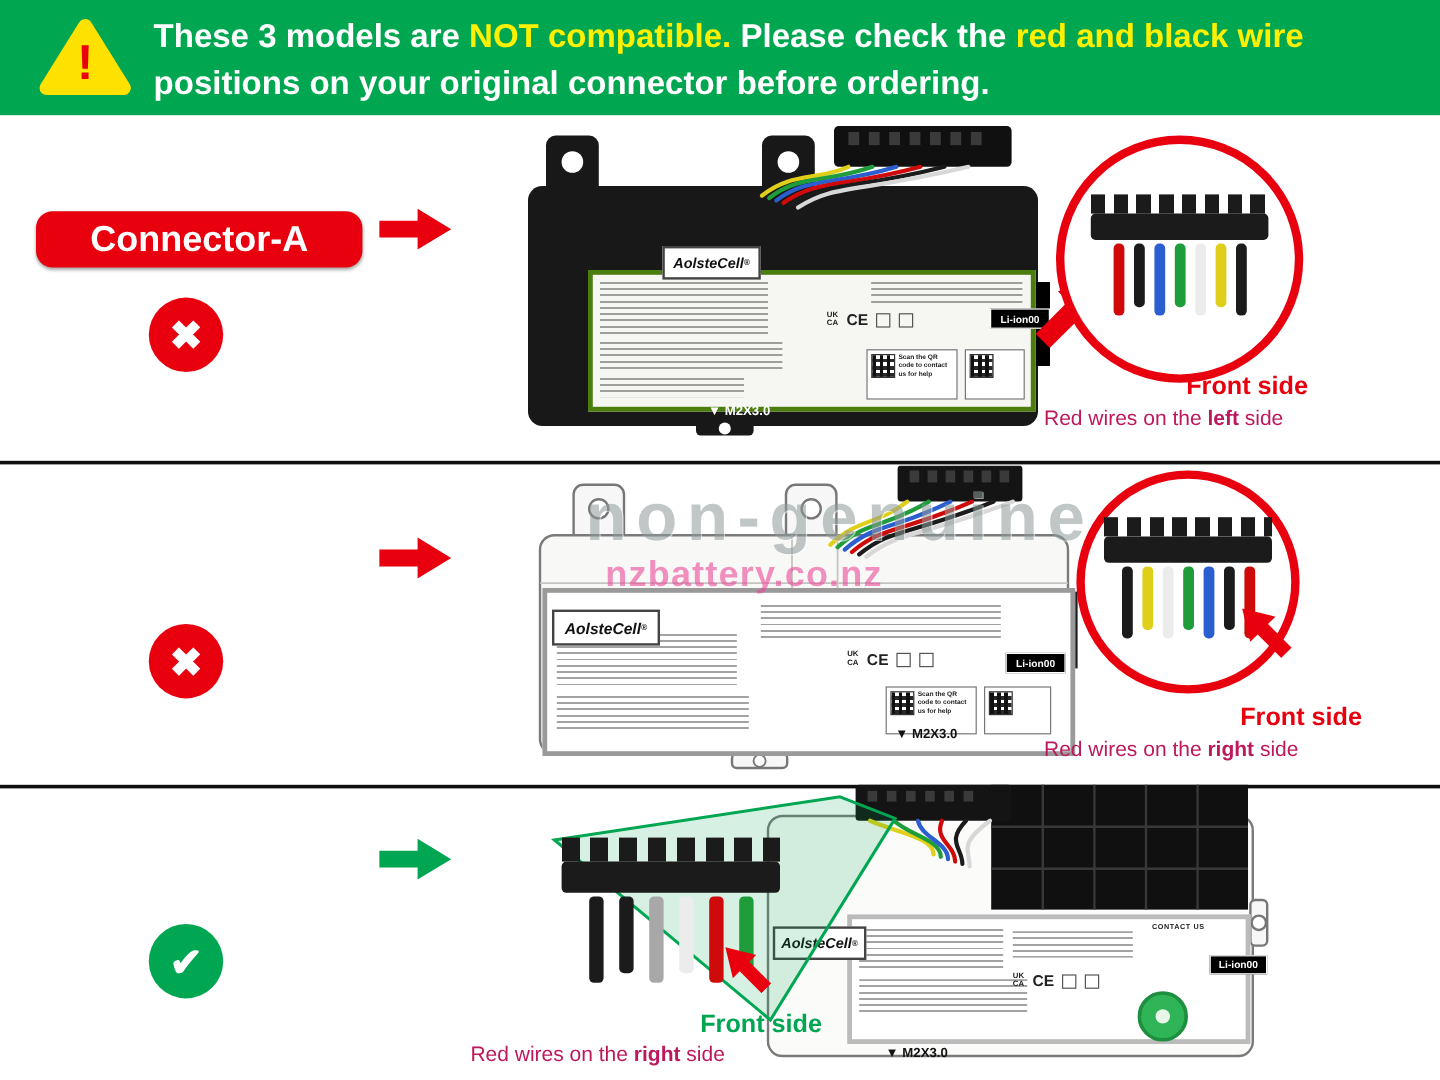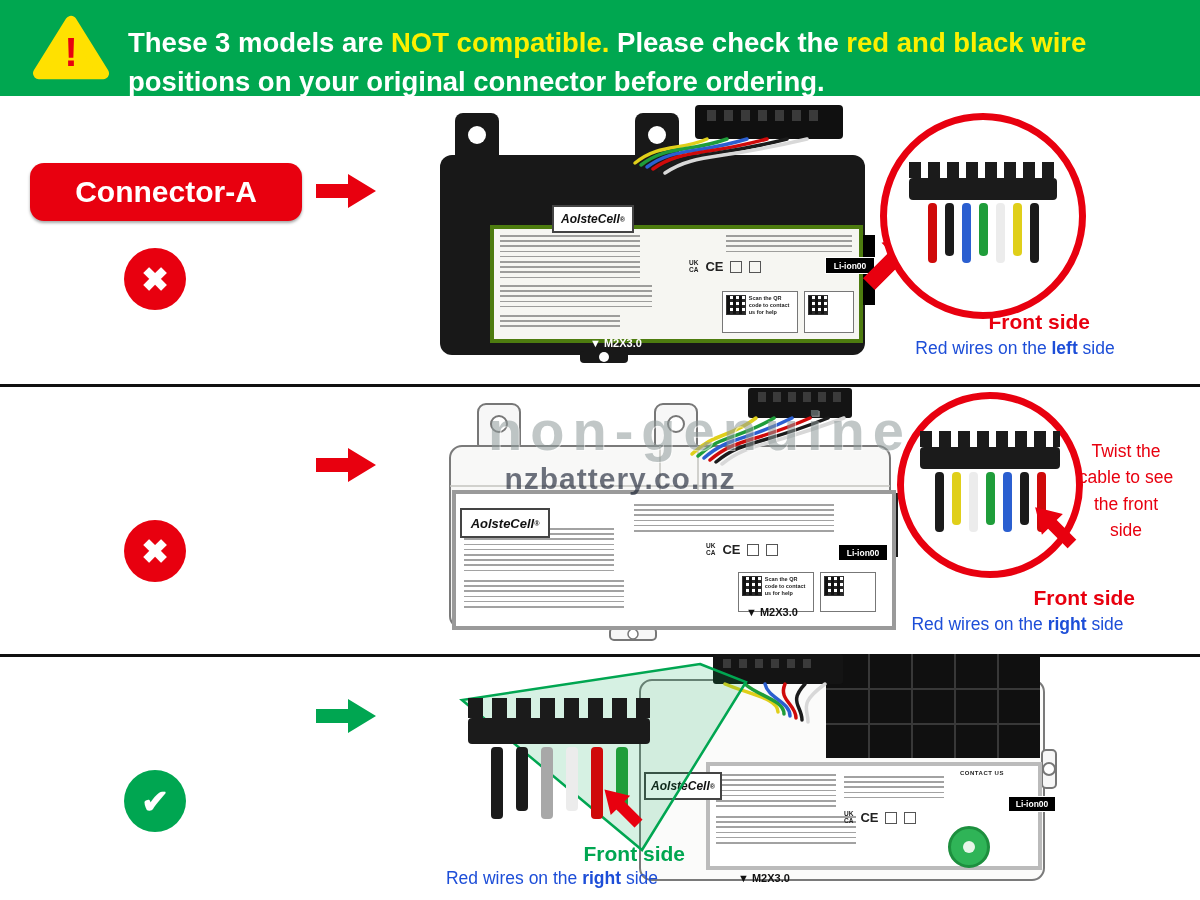--- a/index.html
+++ b/index.html
@@ -3,27 +3,27 @@
 <meta charset="utf-8">
 <style>
   html,body{margin:0;padding:0;background:#fff;}
   #canvas{position:relative;width:1200px;height:900px;background:#fff;overflow:hidden;
           font-family:"Liberation Sans",sans-serif;}
   .abs{position:absolute;}
 
   
   .banner{left:0;top:0;width:1200px;height:96px;background:#00a750;}
   .banner-text{left:128px;top:10px;width:1005px;font-size:27.5px;font-weight:bold;
-               line-height:39px;color:#fff;margin-top:13px;}
+               line-height:39px;color:#fff;}
   .hl{color:#fdf000;}
 
   
-  .section-label{width:272px;height:58px;border-radius:14px;display:flex;align-items:center;
+  .section-label{width:272px;height:47px;border-radius:14px;display:flex;align-items:center;
                  justify-content:center;color:#fff;font-weight:bold;font-size:30px;
-                 box-shadow:0 2px 3px rgba(0,0,0,.35);}
+                 box-shadow:0 2px 3px rgba(0,0,0,.35);margin-top:13px;}
   .bg-red{background:#e8000f;}
   .bg-green{background:#00a651;}
   .status{width:62px;height:62px;border-radius:50%;color:#fff;display:flex;align-items:center;
           justify-content:center;font-size:33px;font-weight:bold;}
 
   
   .divider{left:0;width:1200px;height:3px;background:#101010;}
 
   
   .callout{border:7px solid #e8000f;background:#fff;border-radius:50%;box-sizing:border-box;
@@ -35,27 +35,27 @@
   .wires span{display:block;border-radius:4px;}
   .callout .wires{gap:8px;}
   .callout .wires span{width:9px;height:60px;}
   .callout .wires span:nth-child(even){height:53px;}
   .closeup-c .wires{gap:13px;}
   .closeup-c .wires span{width:12px;height:72px;}
   .closeup-c .wires span:nth-child(even){height:64px;}
   .closeup-c{display:flex;flex-direction:column;align-items:center;}
 
   .front{font-weight:bold;font-size:21px;text-align:right;}
-  .note{font-size:17.5px;color:#1d4ed8;text-align:center;}
+  .note{font-size:17.5px;color:#be185d;text-align:left;}
   .twist{font-size:17.5px;color:#e8000f;text-align:center;line-height:1.5;}
 
   
   .wm1{font-size:56px;font-weight:bold;color:#8f9b9b;opacity:.55;letter-spacing:8px;
        text-align:center;text-shadow:1px 1px 0 #fff;}
-  .wm2{font-size:30px;font-weight:bold;color:#0f172a;opacity:.6;letter-spacing:1px;text-align:center;}
+  .wm2{font-size:30px;font-weight:bold;color:#ec4899;opacity:.6;letter-spacing:1px;text-align:center;}
 
   
   .battery{position:absolute;}
   .blabel{position:absolute;background:#f6f6f2;border:4px solid #4d7c0f;}
   .fl{position:absolute;background:repeating-linear-gradient(180deg,rgba(70,70,70,.5) 0 1.6px,transparent 1.6px 5.2px);}
   .brandbox{position:absolute;background:#fff;border:2px solid #444;display:flex;align-items:center;
             justify-content:center;font-weight:bold;font-style:italic;color:#111;}
   .libadge{position:absolute;background:#000;color:#fff;border:1px solid #fff;font-size:8.5px;
            font-weight:bold;display:flex;align-items:center;justify-content:center;}
   .qrbox{position:absolute;border:1px solid #777;background:#fff;display:flex;gap:3px;padding:3px;box-sizing:border-box;}
@@ -258,21 +258,20 @@
           <span style="background: rgb(31, 157, 58);"></span>
           <span style="background: rgb(43, 95, 208);"></span>
           <span style="background: rgb(27, 27, 27);"></span>
           <span style="background: rgb(207, 10, 10);"></span>
         </div>
     </div>
   </div>
   <svg class="abs" style="left:1026px;top:508px;transform:rotate(-135deg)" width="54" height="34" viewBox="0 0 62 38">
     <polygon points="0,12 32,12 32,2 60,19 32,36 32,26 0,26" fill="#e8000f"></polygon>
   </svg>
-  <div class="abs twist" style="left:1076px;top:438px;width:100px">Twist the cable to see the front side</div>
   <div class="abs front" style="left:845px;top:586px;width:290px;color:#e8000f">Front side</div>
   <div class="abs note" style="left:870px;top:614px;width:295px">
     <span>Red wires on the </span><b>right</b><span> side</span>
   </div>
 
   <div class="abs divider" style="top:654px"></div>
 
   <svg class="abs" style="left:316px;top:697px" width="62" height="38" viewBox="0 0 62 38">
     <polygon points="0,12 32,12 32,2 60,19 32,36 32,26 0,26" fill="#00a651"></polygon>
   </svg>

